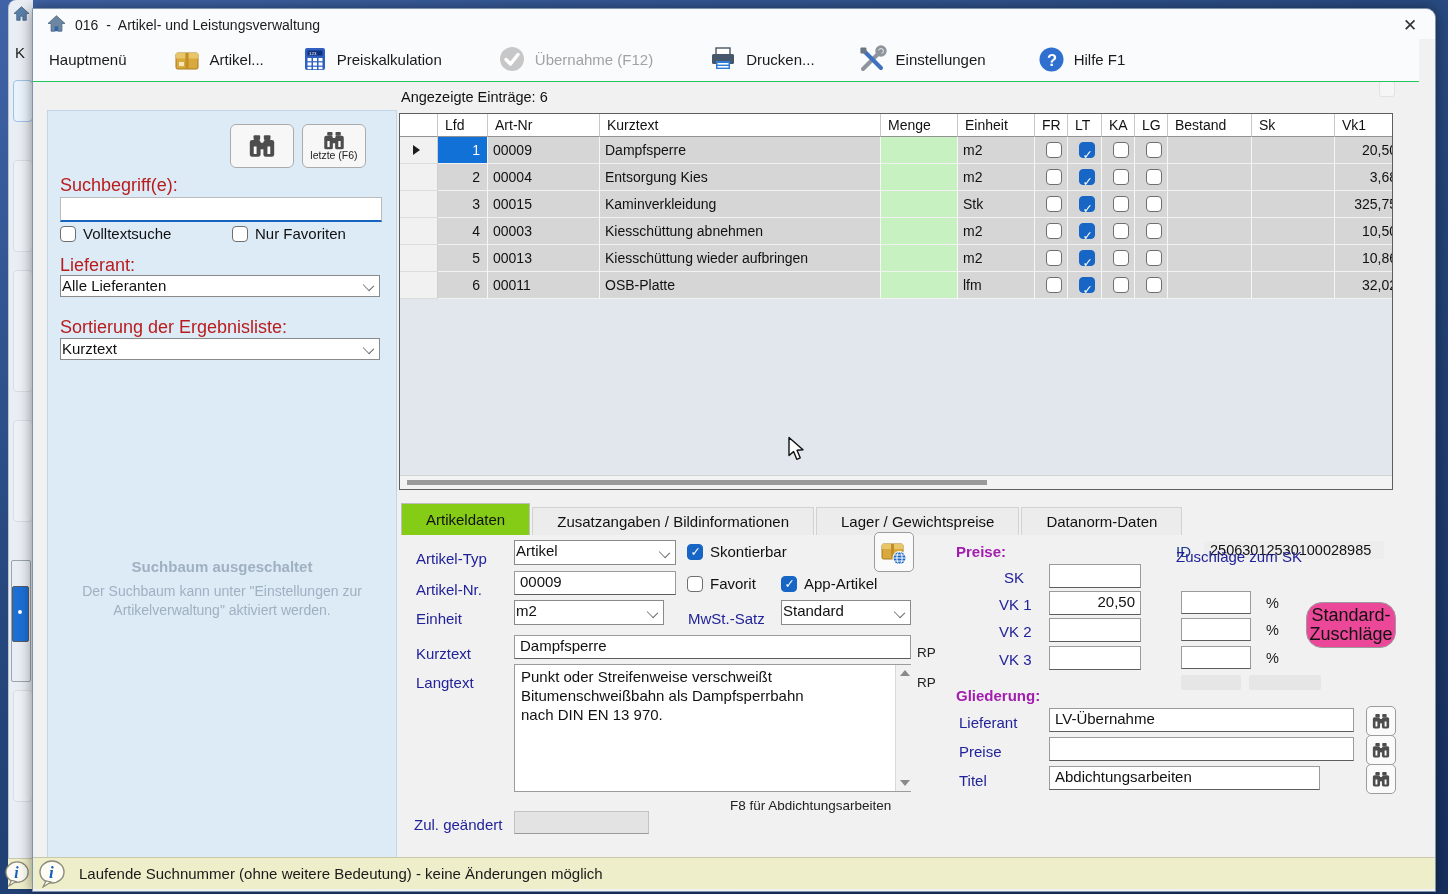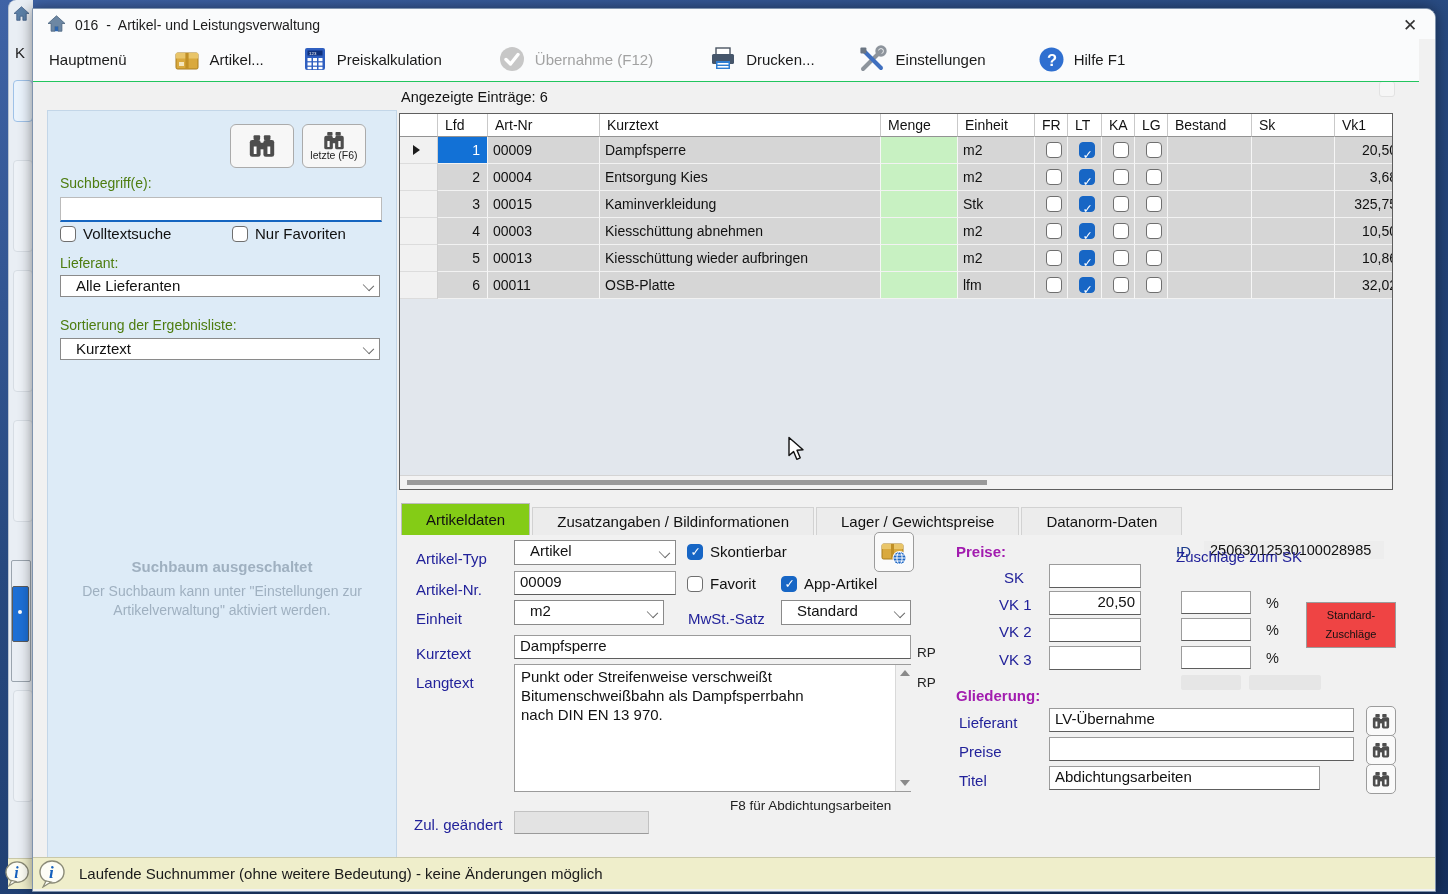--- a/index.html
+++ b/index.html
@@ -38,27 +38,27 @@
   
   .tabstrip{position:absolute;left:14px;top:76px;height:26px;display:flex;align-items:flex-end}
   .stab{font-size:14.5px;color:#111;padding:3px 11px;border:1px solid #c4c4c4;border-bottom:none;background:#ededed;height:20px;line-height:20px}
   .stab.active{background:#fdfdfd;border-color:#9c9c9c;height:23px;line-height:23px;position:relative;z-index:2}
   .count-label{position:absolute;left:368px;top:80px;font-size:14.5px;color:#111}
 
   
   .spanel{position:absolute;left:14px;top:101px;width:348px;height:747px;background:#ddebf7;border:1px solid #c3d6e8}
   .binbtn{position:absolute;background:#f7f7f7;border:1px solid #ababab;border-radius:6px;width:62px;height:42px;display:flex;flex-direction:column;align-items:center;justify-content:center}
   .binbtn .cap{font-size:10.5px;color:#222;margin-top:-2px}
-  .slabel{position:absolute;color:#4d7c0f;font-size:14px}
+  .slabel{position:absolute;color:#b91c1c;font-size:18px}
   .sinput{position:absolute;left:12px;top:86px;width:320px;height:22px;background:#fff;border:1px solid #bbb;border-bottom:2px solid #1565c0}
   .cbrow{position:absolute;display:flex;align-items:center;gap:7px;font-size:15px;color:#111}
   .cb{width:16px;height:16px;border:1px solid #6f6f6f;border-radius:4px;background:#fff;box-sizing:border-box;position:relative;flex:none}
   .cb.on{background:#1766c5;border-color:#1766c5}
   .cb.on::after{content:"✓";position:absolute;left:2.5px;top:-1px;color:#fff;font-size:12.5px;font-weight:bold}
-  .select{background:#fff;border:1px solid #8a8a8a;font-size:15px;color:#111;padding:1px 20px 1px 15px;position:absolute;box-sizing:border-box}
+  .select{background:#fff;border:1px solid #8a8a8a;font-size:15px;color:#111;padding:1px 20px 1px 1px;position:absolute;box-sizing:border-box}
   .select .chev{position:absolute;right:6px;top:5px;width:8px;height:8px;border-right:1.6px solid #666;border-bottom:1.6px solid #666;transform:rotate(45deg) scale(1,0.8);transform-origin:center}
   .suchbaum-title{position:absolute;left:0;right:0;top:447px;text-align:center;font-weight:bold;font-size:15px;color:#9fb0c0}
   .suchbaum-hint{position:absolute;left:10px;right:10px;top:471px;text-align:center;font-size:14px;color:#9fb0c0;white-space:pre-line;line-height:19px}
 
   
   .rtable{position:absolute;left:366px;top:104px;width:994px;height:377px;border:1px solid #5f5f5f;background:#e2e7ed;overflow:hidden;box-sizing:border-box}
   .trow{display:flex;width:1002px}
   .tc{flex:none;box-sizing:border-box;font-size:14px;overflow:hidden;white-space:nowrap}
   .thead .tc{background:#fff;border-right:1px solid #c9c9c9;border-bottom:1px solid #939393;height:23px;line-height:22px;color:#111;padding-left:7px}
   .drow .tc{height:27px;line-height:26px;background:#d6d6d6;border-right:1px solid #f6f6f6;border-bottom:1px solid #f2f2f2;color:#111;padding-left:5px}
@@ -89,21 +89,21 @@
   .field.disabled{background:#e3e3e3;border-color:#c2c2c2;border-bottom-color:#9a9a9a}
   .field.right{text-align:right}
   .ghostbox{position:absolute;background:#e6e6e6;border-radius:2px}
   .idvalue{position:absolute;background:#ededed;font-size:14.5px;color:#111;padding:1px 6px}
   .textarea{position:absolute;background:#fff;border:1px solid #9b9b9b;font-size:15px;color:#111;padding:2px 20px 2px 6px;box-sizing:border-box;white-space:pre-line;line-height:19px}
   .ta-scroll{position:absolute;top:1px;right:1px;bottom:1px;width:16px;background:#f1f1f1;border-left:1px solid #d9d9d9}
   .ta-up,.ta-dn{position:absolute;left:4px;width:0;height:0;border-left:5px solid transparent;border-right:5px solid transparent}
   .ta-up{top:5px;border-bottom:6px solid #8a8a8a}
   .ta-dn{bottom:5px;border-top:6px solid #8a8a8a}
   .sqbtn{position:absolute;background:#fafafa;border:1px solid #9c9c9c;border-radius:5px;display:flex;align-items:center;justify-content:center}
-  .btn-std{position:absolute;background:#ef4444;border:1px solid #9c9c9c;border-radius:0;font-size:11px;color:#111;text-align:center;white-space:pre-line;line-height:19px;display:flex;align-items:center;justify-content:center}
+  .btn-std{position:absolute;background:#ec4899;border:1px solid #9c9c9c;border-radius:16px;font-size:18px;color:#111;text-align:center;white-space:pre-line;line-height:19px;display:flex;align-items:center;justify-content:center}
 
   
   .statusbar{position:absolute;left:0;right:0;bottom:2px;height:31px;background:#efeecb;border-top:1px solid #c9c8a8}
   .status-text{position:absolute;left:46px;top:7px;font-size:15px;color:#1a1a1a}
 
   .cursor{left:784px;top:436px;width:24px;height:26px;z-index:50}
 </style>
 </head>
 <body>
 

